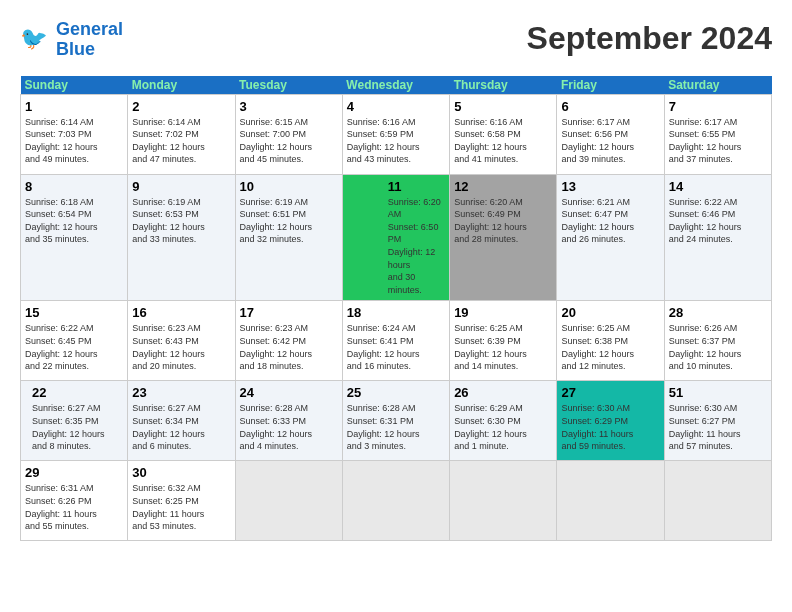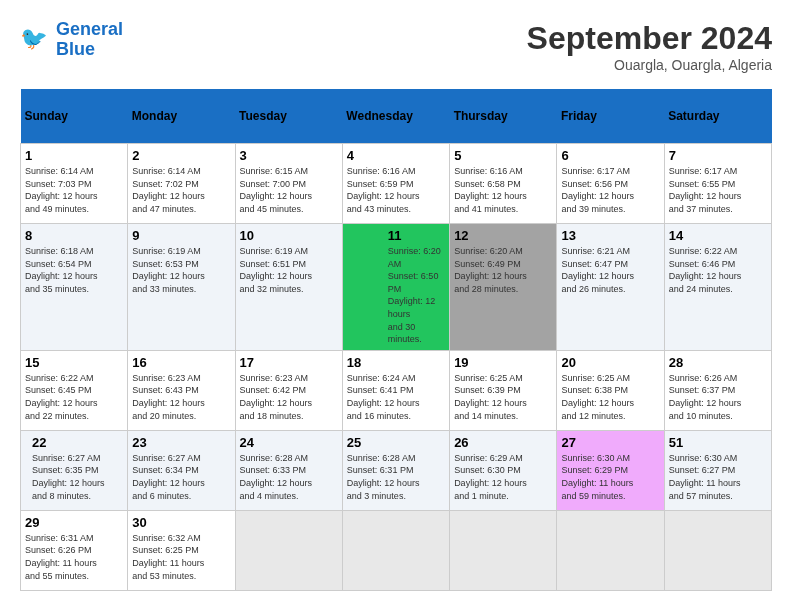--- a/index.html
+++ b/index.html
@@ -46,22 +46,22 @@
       font-size: 14px;
       color: #555;
     }
     table {
       width: 100%;
       border-collapse: collapse;
       font-size: 10px;
     }
     th {
       background: #1a6fc4;
-      color: #000000;
-      padding: 20px 4px;
+      color: #86efac;
+      padding: 2px 4px;
       text-align: left;
       font-size: 12px;
       font-weight: bold;
     }
     td {
       border: 1px solid #ccc;
       vertical-align: top;
       padding: 4px;
       width: calc(100% / 7);
       height: 80px;
@@ -99,21 +99,20 @@
     <svg class="logo-bird" viewBox="0 0 40 40">
       <text y="28" font-size="28">🐦</text>
     </svg>
     <div class="logo-text">
       <span style="color:#1a6fc4;">General</span><br>
       <span>Blue</span>
     </div>
   </div>
   <div class="title-block">
     <div class="month-title">September 2024</div>
-    <div class="location">Ouargla, Ouargla, Algeria</div>
   </div>
 </div>
 
 <table>
   <thead>
     <tr>
       <th>Sunday</th>
       <th>Monday</th>
       <th>Tuesday</th>
       <th>Wednesday</th>
@@ -227,21 +226,21 @@
           <div class="day-info">Sunrise: 6:28 AM<br>Sunset: 6:33 PM<br>Daylight: 12 hours<br>and 4 minutes.</div>
         </td>
         <td style="background: rgb(240, 244, 249);">
           <span class="day-num">25</span>
           <div class="day-info">Sunrise: 6:28 AM<br>Sunset: 6:31 PM<br>Daylight: 12 hours<br>and 3 minutes.</div>
         </td>
         <td style="background: rgb(240, 244, 249);">
           <span class="day-num">26</span>
           <div class="day-info">Sunrise: 6:29 AM<br>Sunset: 6:30 PM<br>Daylight: 12 hours<br>and 1 minute.</div>
         </td>
-        <td style="background: #f0abfc;">
+        <td style="background: #14b8a6;">
           <span class="day-num">27</span>
           <div class="day-info">Sunrise: 6:30 AM<br>Sunset: 6:29 PM<br>Daylight: 11 hours<br>and 59 minutes.</div>
         </td>
         <td style="background: rgb(240, 244, 249);">
           <span class="day-num">51</span>
           <div class="day-info">Sunrise: 6:30 AM<br>Sunset: 6:27 PM<br>Daylight: 11 hours<br>and 57 minutes.</div>
         </td>
       </tr>
       <tr>
         <td>

